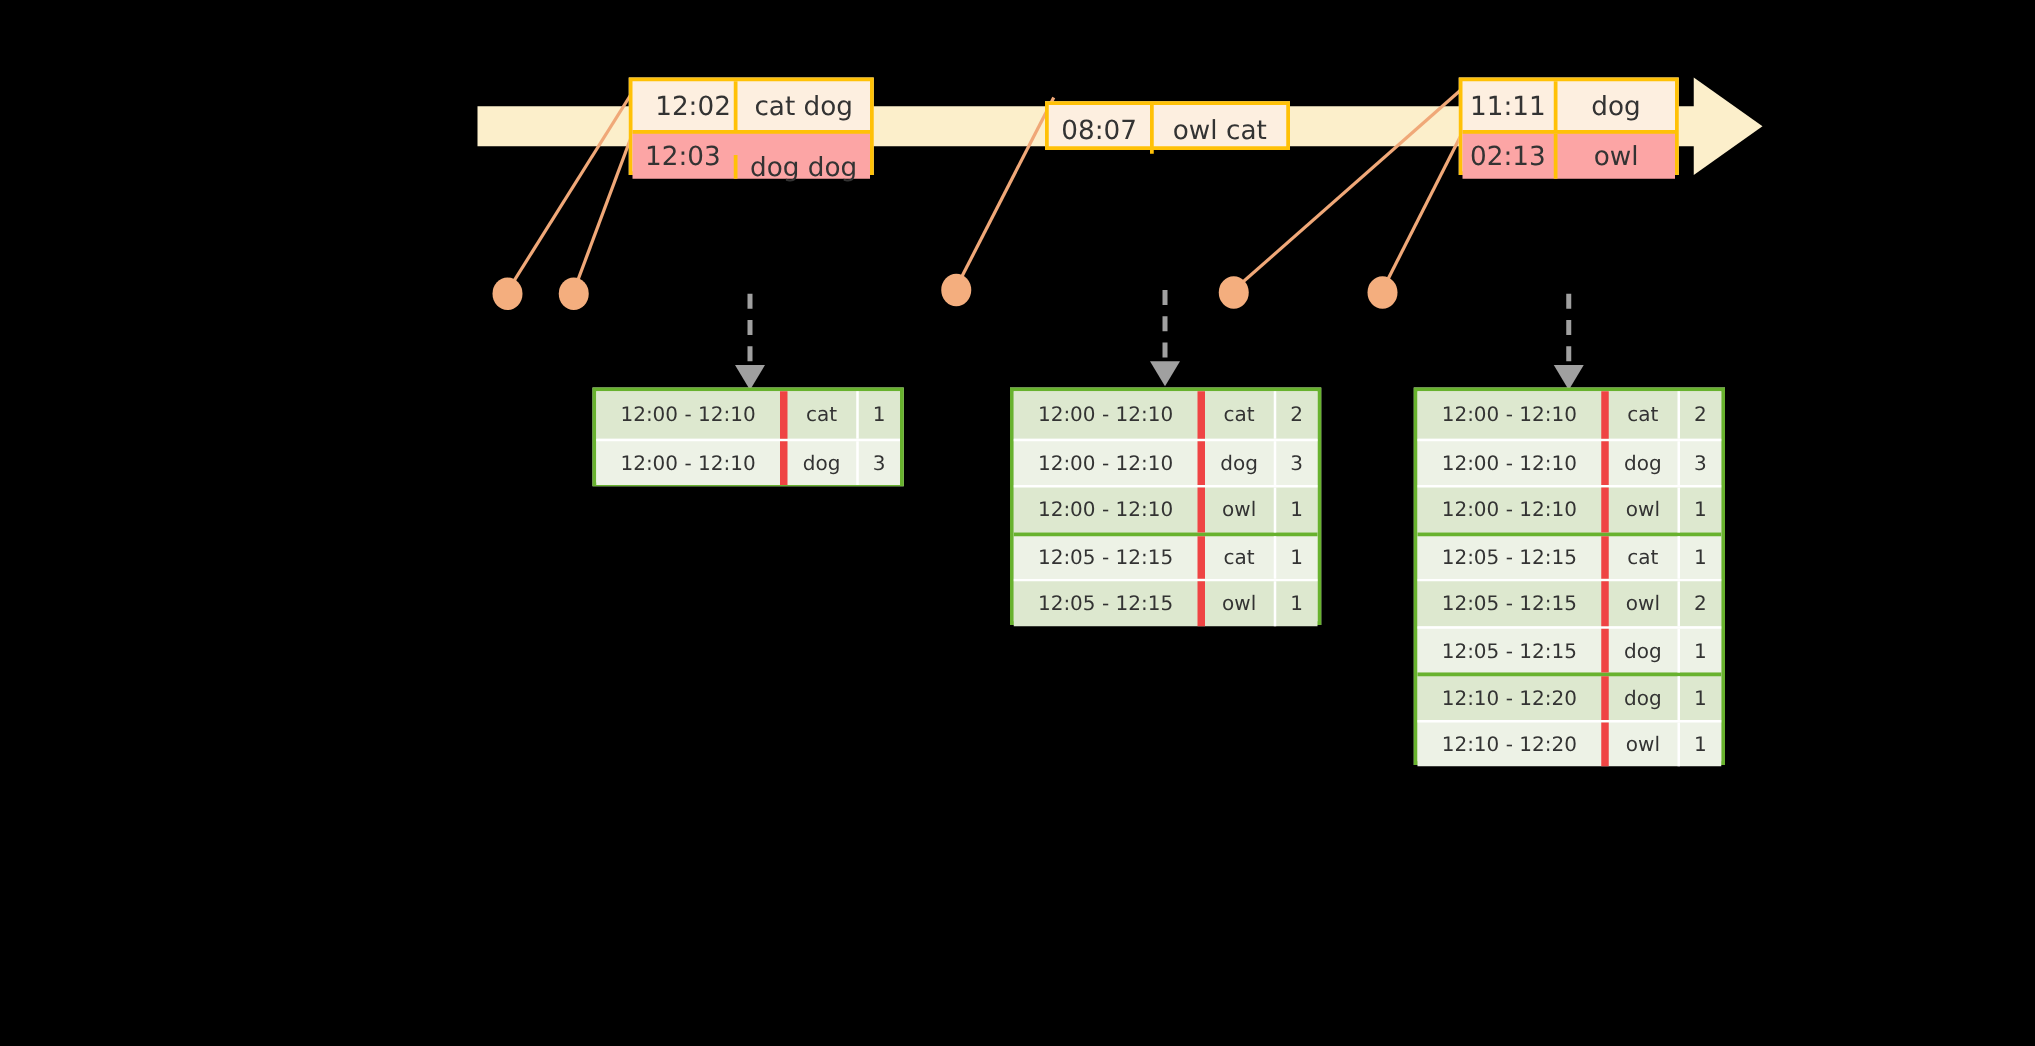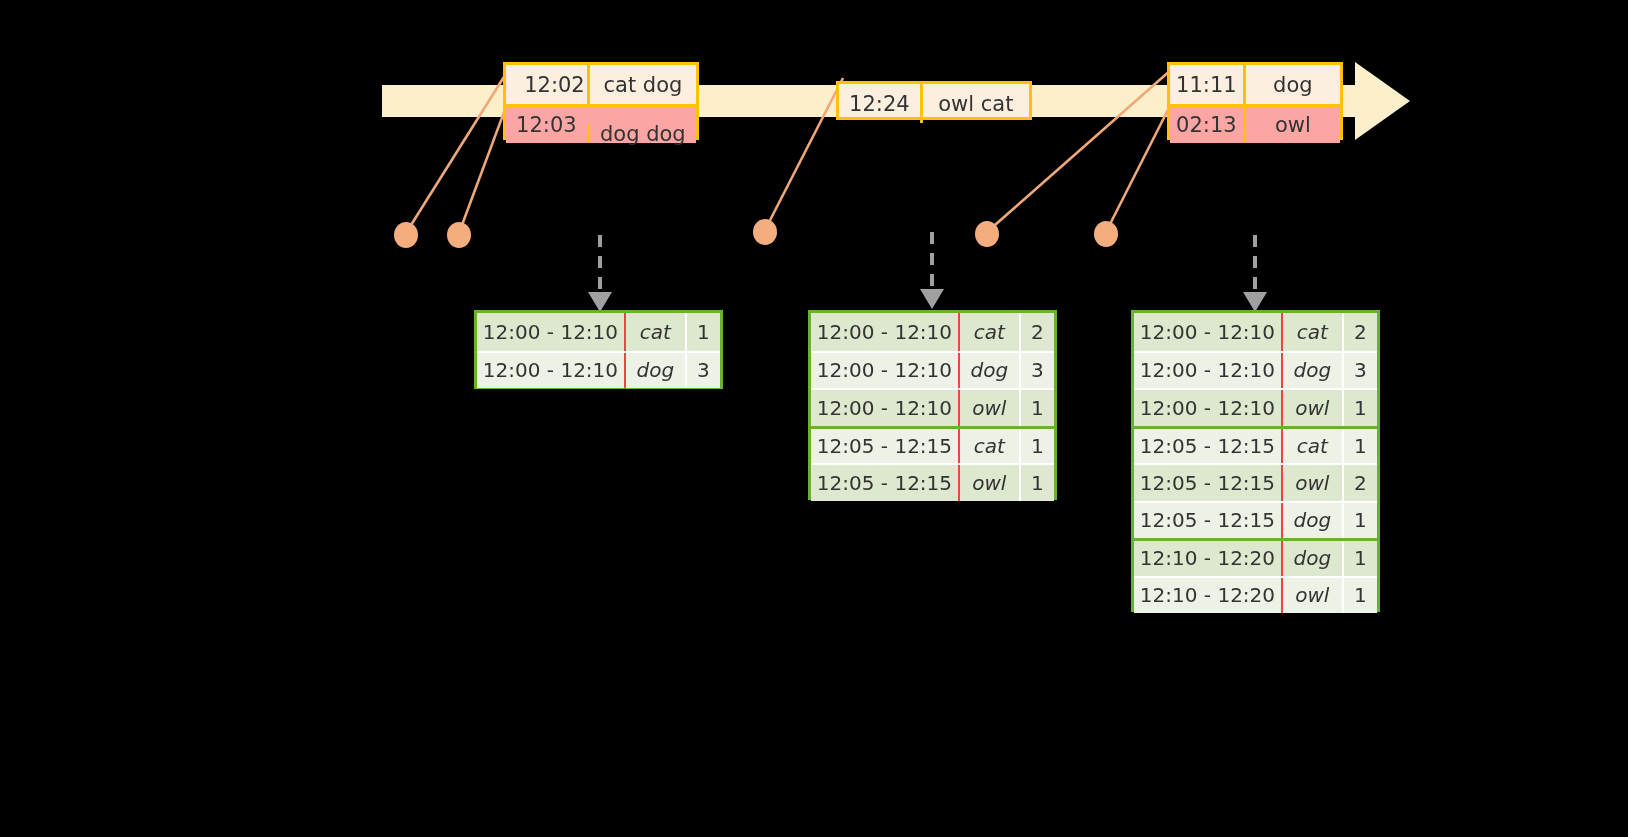--- a/index.html
+++ b/index.html
@@ -33,24 +33,24 @@
     box-sizing:border-box;
     background:#E3EDD8;
   }
   .rrow{display:flex;height:37.5px;box-sizing:border-box;}
   .rrow.sep{border-top:3px solid #68B22E;}
   .rrow.thin{border-top:2px solid #FFFFFF;}
   .rrow.shade{background:#DDE8CF;}
   .rrow.light{background:#EDF2E6;}
   .rcell{
     display:flex;align-items:center;justify-content:center;
-    font-size:20px;color:#333;box-sizing:border-box;white-space:nowrap;
+    font-size:16px;color:#333;box-sizing:border-box;white-space:nowrap;
   }
   .rcell.win{width:150px;}
-  .rcell.word{width:62px;border-left:2px solid #ef4444;font-style:italic;}
+  .rcell.word{width:62px;border-left:6px solid #ef4444;}
   .rcell.cnt{width:36px;border-left:2px solid #FFFFFF;}
 </style>
 </head>
 <body>
 
 <div id="stage">
 
   <svg class="layer" viewBox="0 0 1628 837">
 
     <g>
@@ -92,21 +92,21 @@
       <div class="evt-words" style="width:111px;">cat dog</div>
     </div>
     <div class="evt-row alt">
       <div class="evt-time" style="width:82px;">12:03</div>
       <div class="evt-words" style="width:111px;margin-top:17px;">dog dog</div>
     </div>
   </div>
 
   <div class="evt-box" style="left:836px;top:81px;width:196px;height:39px;">
     <div class="evt-row">
-      <div class="evt-time" style="width:82px;">12:24</div>
+      <div class="evt-time" style="width:82px;">08:07</div>
       <div class="evt-words" style="width:111px;">owl cat</div>
     </div>
   </div>
 
   <div class="evt-box" style="left:1167px;top:62px;width:176px;height:78px;">
     <div class="evt-row">
       <div class="evt-time" style="width:74px;">11:11</div>
       <div class="evt-words" style="width:99px;">dog</div>
     </div>
     <div class="evt-row alt">

